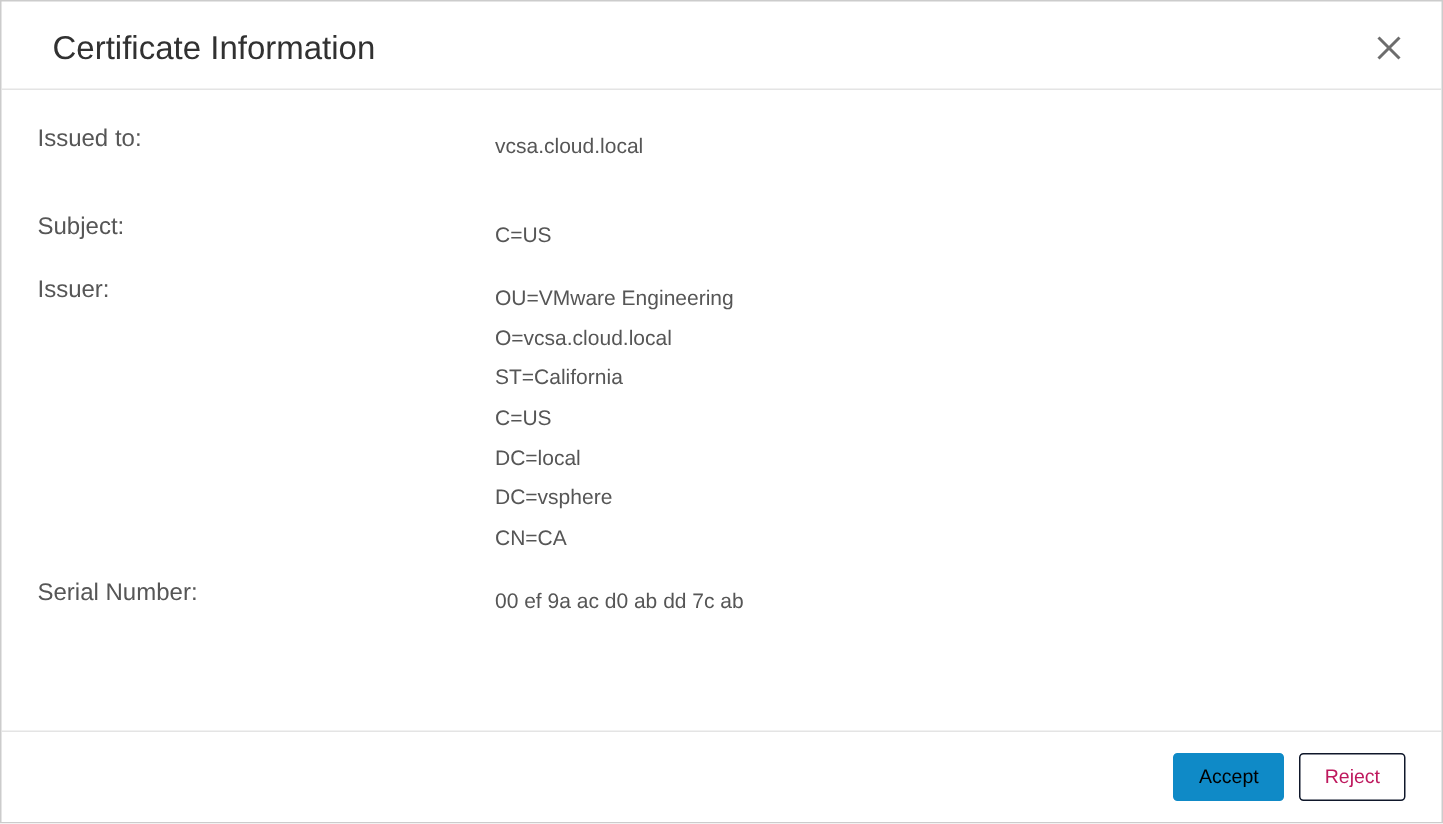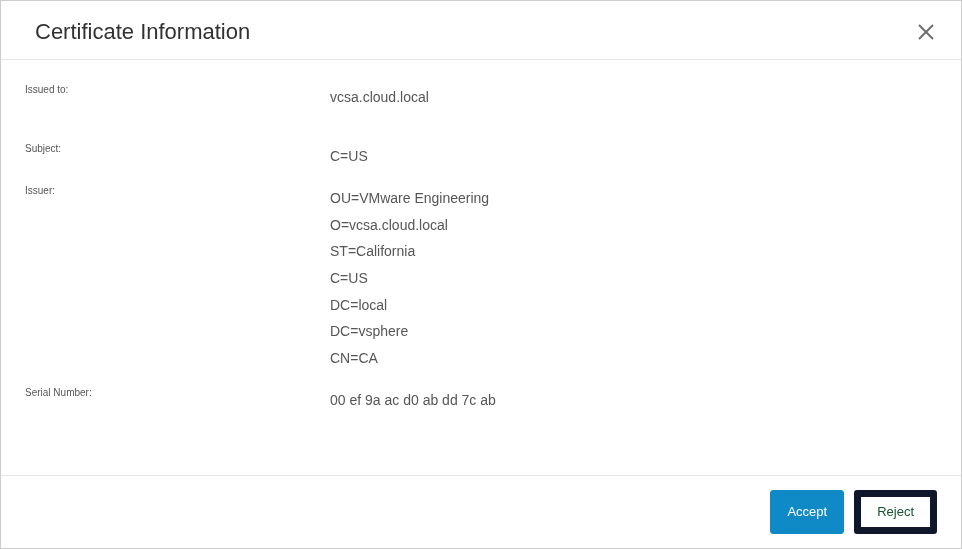--- a/index.html
+++ b/index.html
@@ -53,21 +53,21 @@
       padding: 16px 24px 10px 24px;
     }
     .info-row {
       display: flex;
       align-items: flex-start;
       padding: 8px 0;
     }
     .info-label {
       flex: 0 0 287px;
       color: #565656;
-      font-size: 10px;
+      font-size: 16px;
     }
     .info-value {
       flex: 1;
       color: #565656;
       font-size: 14px;
       line-height: 1.9;
       margin-left: 18px;
     }
     .dialog-footer {
       padding: 14px 24px;
@@ -78,27 +78,27 @@
     .btn {
       font-size: 13px;
       padding: 7px 16px;
       border-radius: 3px;
       cursor: pointer;
       font-family: inherit;
       line-height: 1.2;
     }
     .btn-primary {
       background: #0f8ac7;
-      color: #ffffff;
+      color: #000000;
       border: 1px solid #0f8ac7;
     }
     .btn-secondary {
       background: #fff;
-      color: #14532d;
-      border: 7px solid #0f172a;
+      color: #be185d;
+      border: 1px solid #0f172a;
     }
     
     .dialog-body::-webkit-scrollbar {
       width: 12px;
     }
     .dialog-body::-webkit-scrollbar-track {
       background: #fafafa;
     }
     .dialog-body::-webkit-scrollbar-thumb {
       background: #c8c8c8;

